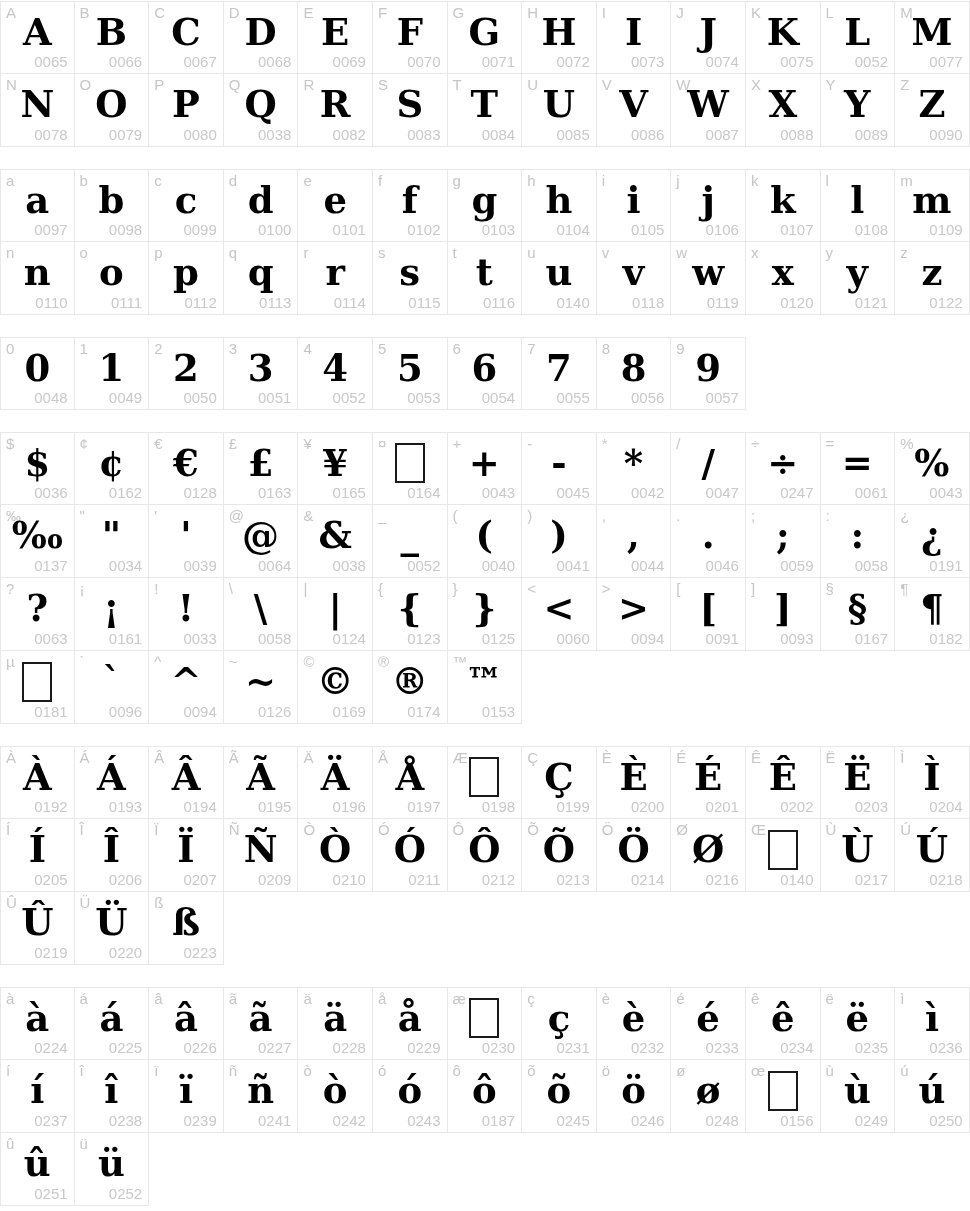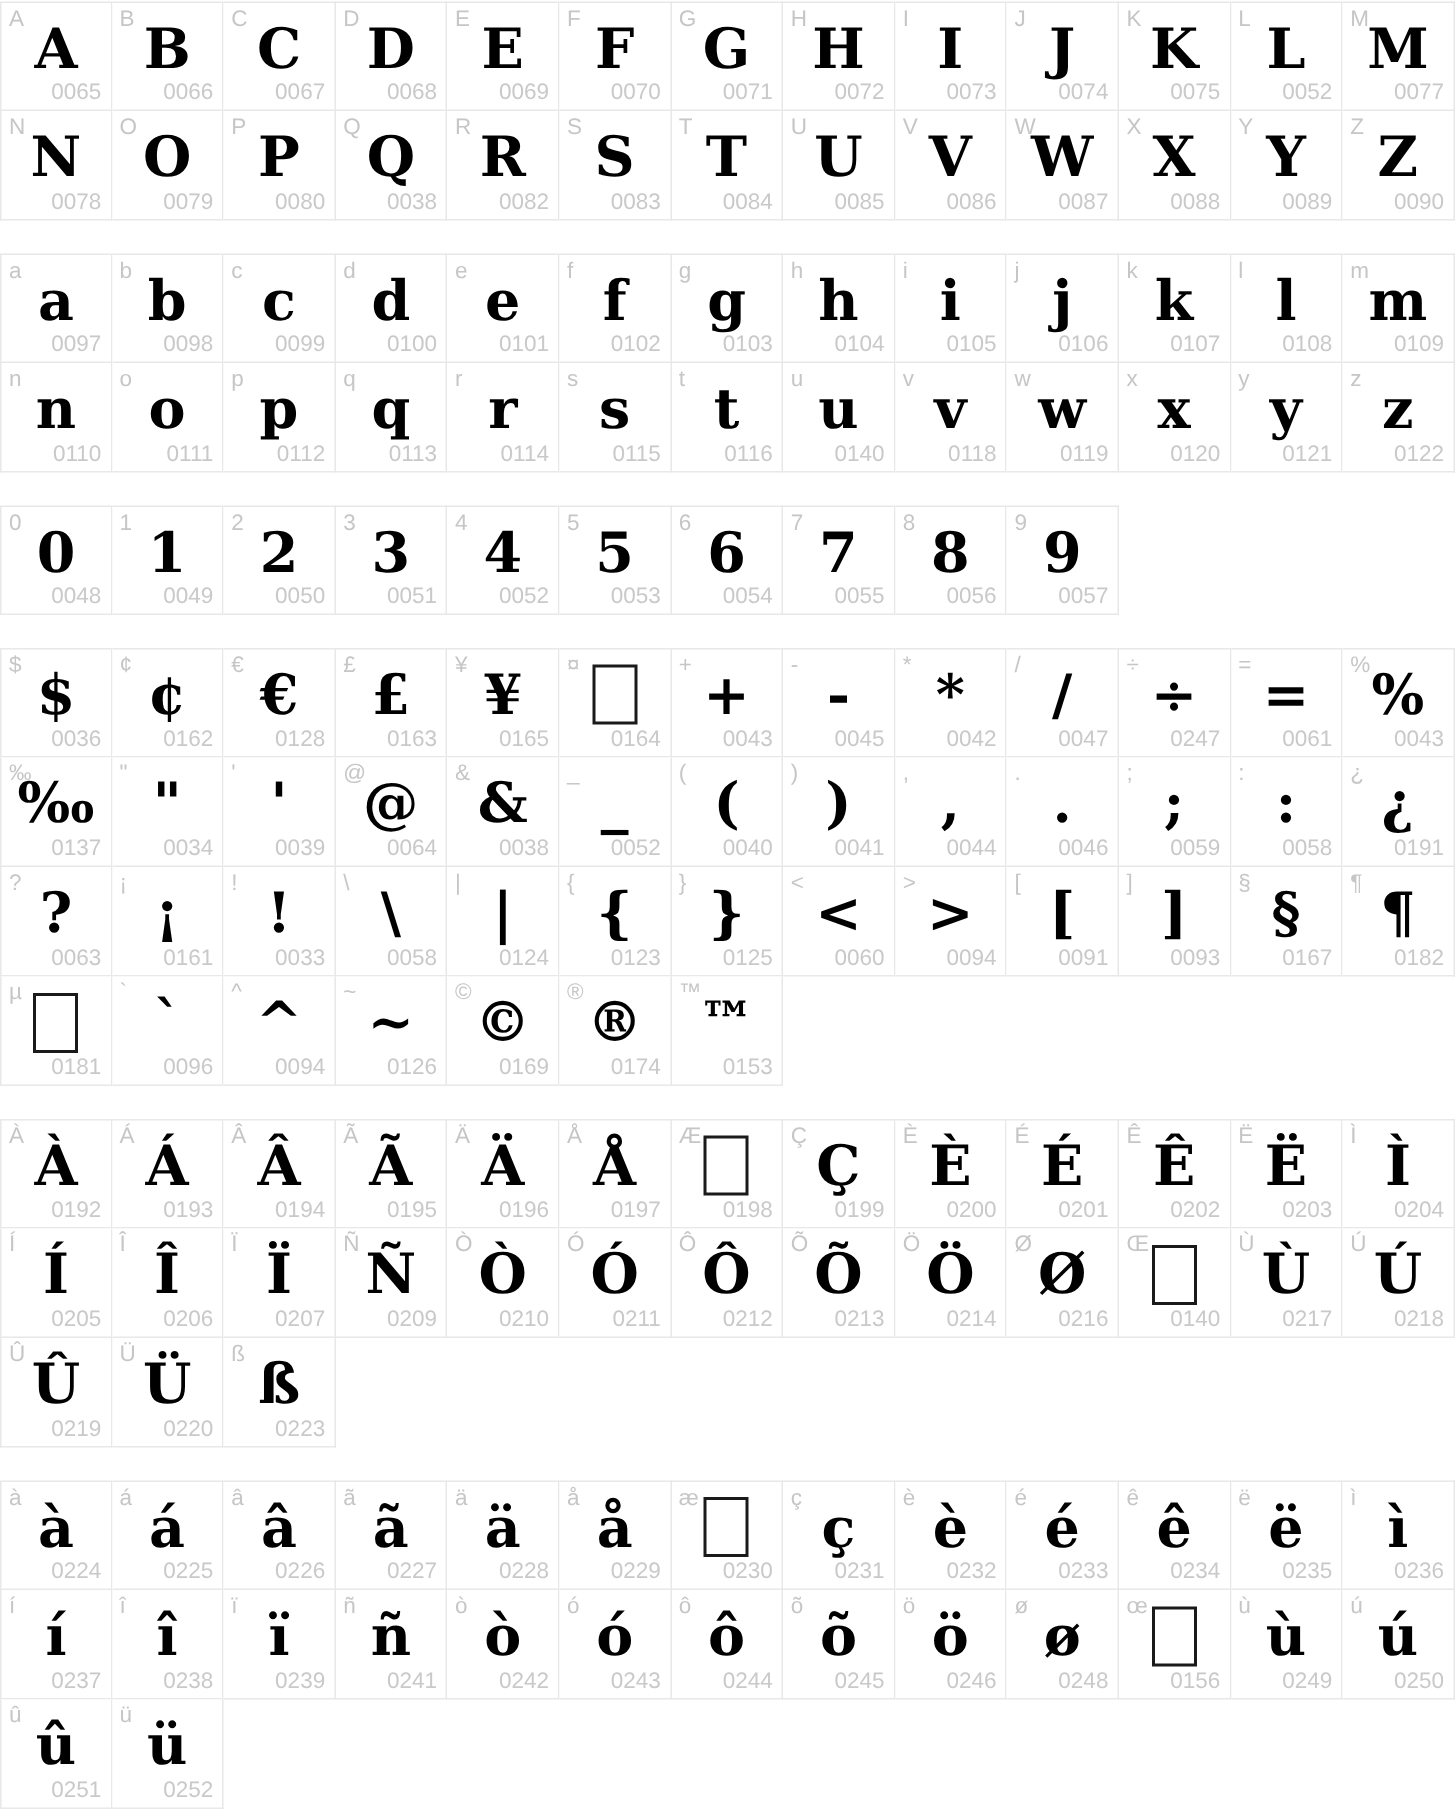--- a/index.html
+++ b/index.html
@@ -851,21 +851,21 @@
           <span class="char-code">0242</span>
         </div>
         <div class="cell">
           <span class="char-label">ó</span>
           <span class="glyph">ó</span>
           <span class="char-code">0243</span>
         </div>
         <div class="cell">
           <span class="char-label">ô</span>
           <span class="glyph">ô</span>
-          <span class="char-code">0244</span>
+          <span class="char-code">0187</span>
         </div>
         <div class="cell">
           <span class="char-label">õ</span>
           <span class="glyph">õ</span>
           <span class="char-code">0245</span>
         </div>
         <div class="cell">
           <span class="char-label">ö</span>
           <span class="glyph">ö</span>
           <span class="char-code">0246</span>

